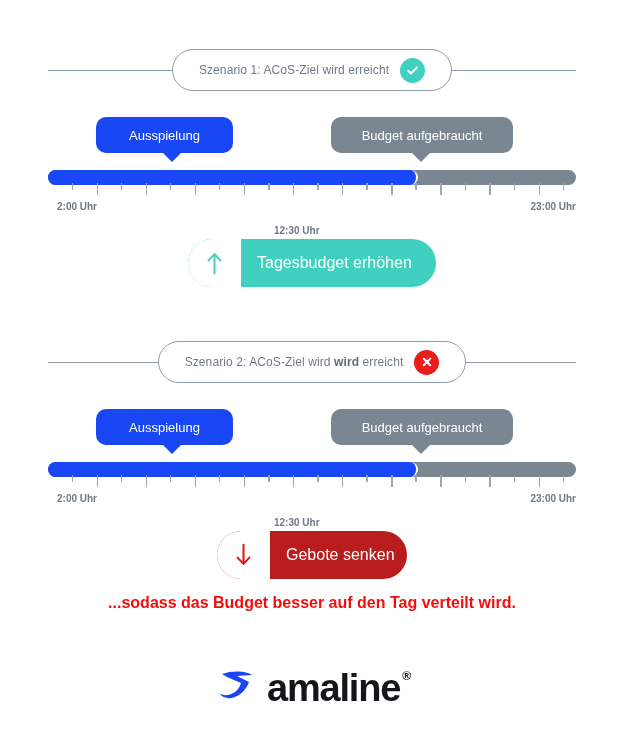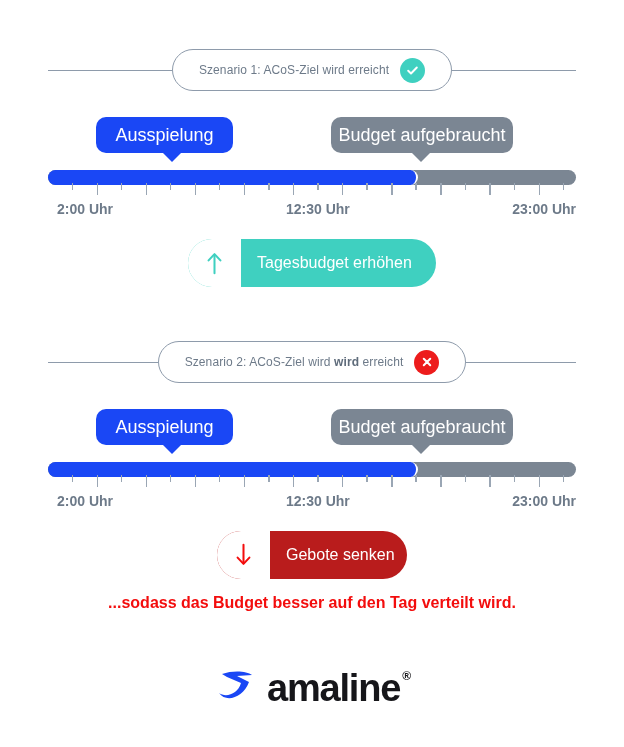--- a/index.html
+++ b/index.html
@@ -77,21 +77,21 @@
   .bubble {
     position: absolute;
     height: 36px;
     border-radius: 10px;
     display: flex;
     align-items: center;
     justify-content: center;
     padding: 0 29px;
     box-sizing: border-box;
     color: #ffffff;
-    font-size: 18px;
+    font-size: 13px;
     white-space: nowrap;
   }
   .bubble::after {
     content: "";
     position: absolute;
     bottom: -9px;
     width: 0;
     height: 0;
     border-left: 10px solid transparent;
     border-right: 10px solid transparent;
@@ -142,30 +142,30 @@
     background: #9aa6b4;
   }
   .tick.short { height: 7px; }
   .tick.long  { height: 12px; }
 
   .tl-labels {
     position: absolute;
     left: 48px;
     width: 528px;
     height: 16px;
-    font-size: 14px;
+    font-size: 10px;
     color: #6d7a89;
     font-weight: 700;
   }
   .tl-label {
     position: absolute;
     white-space: nowrap;
   }
   .lbl-start { left: 9px; }
-  .lbl-mid   { left: 238px; }
+  .lbl-mid   { left: 226px; margin-top: 24px; }
   .lbl-end   { right: 0px; }
 
   
   .action-btn {
     position: absolute;
     height: 48px;
     border-radius: 24px;
     display: flex;
     align-items: stretch;
     overflow: hidden;

